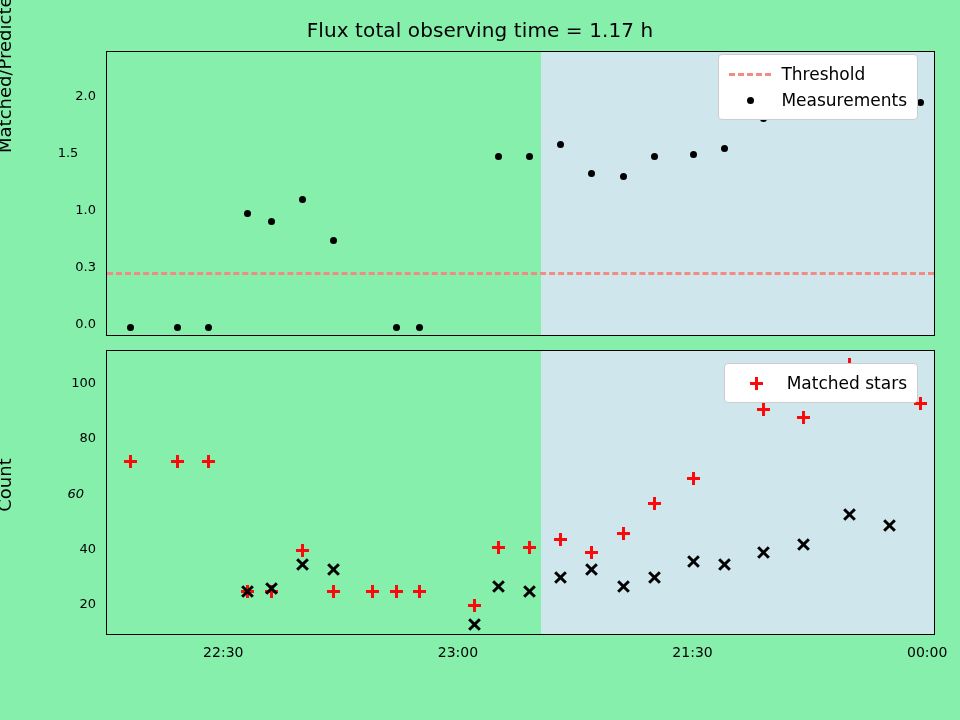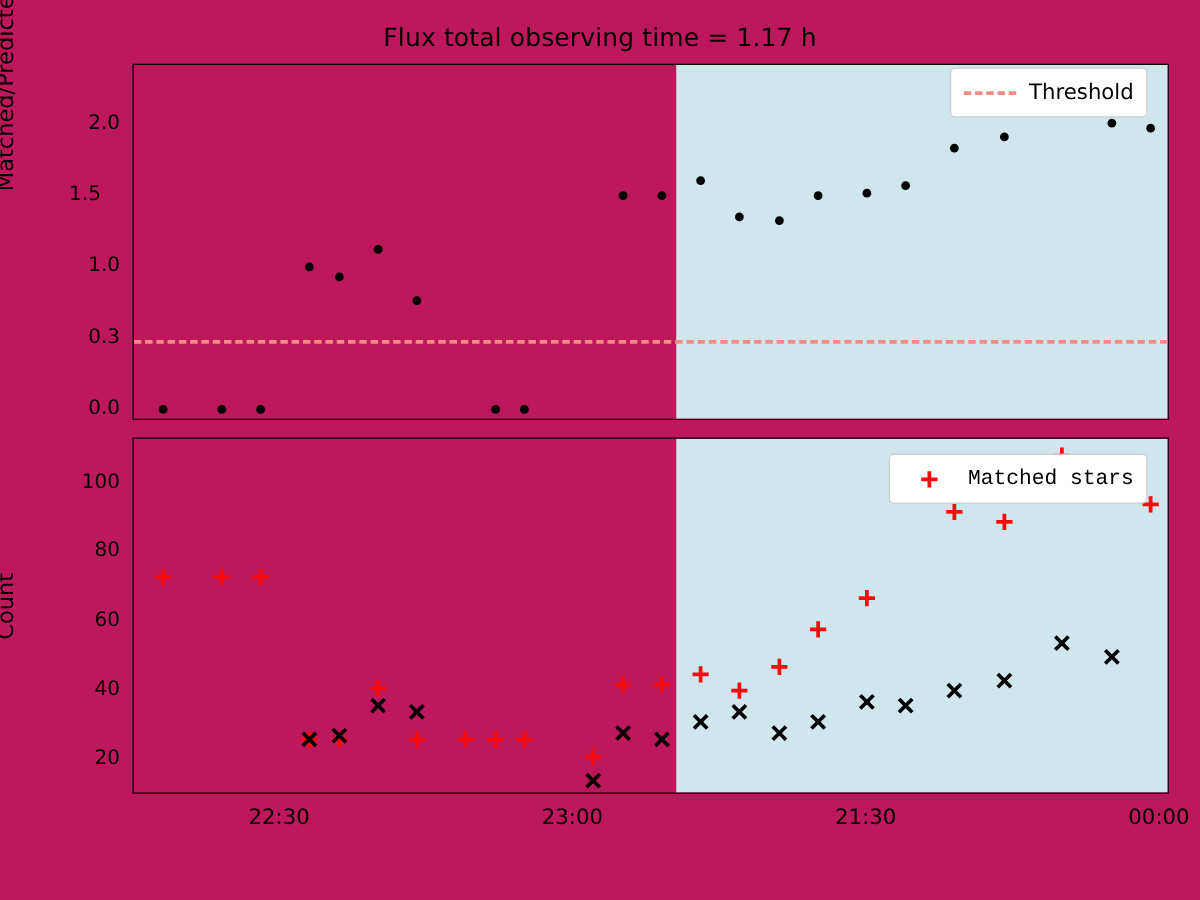--- a/index.html
+++ b/index.html
@@ -1,50 +1,50 @@
 <!DOCTYPE html>
 <html><head>
 <meta charset="utf-8">
 <style>
   html,body{margin:0;padding:0;background:#ffffff;}
   body{width:960px;height:720px;overflow:hidden;font-family:"DejaVu Sans","Liberation Sans",sans-serif;}
-  #figure{position:relative;width:960px;height:720px;background:#be185d;}
+  #figure{position:relative;width:960px;height:720px;background:#86efac;}
 
   
   #title{
     position:absolute;left:0;top:18px;width:960px;text-align:center;
     font-size:20px;color:#000;letter-spacing:.1px;
   }
 
   
   .axes{position:absolute;box-sizing:border-box;border:1.6px solid #000;background:transparent;overflow:hidden;}
   #ax-top{left:106px;top:51px;width:829px;height:285px;}
-  #ax-bot{left:106px;top:350px;width:829px;height:285px;font-family:Liberation Mono, monospace;}
+  #ax-bot{left:106px;top:350px;width:829px;height:285px;}
 
   .span{position:absolute;top:0;height:100%;background:#cfe6ec;}
 
   .thresh{position:absolute;left:0;width:100%;height:0;
           border-top:3px dashed #f28b85;}
 
   
   .dot{position:absolute;width:7px;height:7px;margin-left:-3.5px;margin-top:-3.5px;
        border-radius:50%;background:#000;}
   .plus,.cross{position:absolute;width:15px;height:15px;margin-left:-7.5px;margin-top:-7.5px;}
   .plus::before,.plus::after{content:"";position:absolute;background:#fa0a0a;}
   .plus::before{left:6px;top:1px;width:3px;height:13px;}
   .plus::after{left:1px;top:6px;width:13px;height:3px;}
   .cross::before,.cross::after{content:"";position:absolute;left:6px;top:0px;width:3px;height:15px;background:#000;}
   .cross::before{transform:rotate(45deg);}
   .cross::after{transform:rotate(-45deg);}
 
   
   .tick{position:absolute;background:#000;}
   .ytick{left:-6px;width:6px;height:1.6px;}
-  .ylab{position:absolute;text-align:right;font-size:16px;color:#000;white-space:nowrap;}
-  .xlab{position:absolute;text-align:center;font-size:17px;color:#000;white-space:nowrap;width:80px;}
+  .ylab{position:absolute;text-align:right;font-size:13px;color:#000;white-space:nowrap;}
+  .xlab{position:absolute;text-align:center;font-size:14px;color:#000;white-space:nowrap;width:80px;}
 
   
   #ylab-top{
     position:absolute;left:-6px;top:194px;width:300px;
     transform:rotate(-90deg);transform-origin:0 0;
     font-size:18px;text-align:center;color:#000;white-space:nowrap;
   }
   #ylab-bot{
     position:absolute;left:-6px;top:560px;width:150px;
     transform:rotate(-90deg);transform-origin:0 0;
@@ -112,20 +112,26 @@
         <div class="tick ytick" style="top: 104.88px;"></div>
         <div class="tick ytick" style="top: 47.88px;"></div>
       </div>
 
     <div class="legend" id="leg-top">
       <div class="legrow">
         <span class="legkey">
             <i class="key-dash"></i>
           </span>
         <span class="legtxt">Threshold</span>
+      </div>
+      <div class="legrow">
+        <span class="legkey">
+            <i class="key-dot"></i>
+          </span>
+        <span class="legtxt">Measurements</span>
       </div>
     </div>
   </div>
   <div id="ylab-top">Matched/Predicted stars</div>
   <div id="ylabels-top">
       <div class="ylab" style="left: 40px; width: 56px; top: 315.88px;">0.0</div>
       <div class="ylab" style="left: 40px; width: 56px; top: 258.88px;">0.3</div>
       <div class="ylab" style="left: 40px; width: 56px; top: 201.88px;">1.0</div>
       <div class="ylab" style="left: 40px; width: 56px; top: 144.88px; text-align: center;">1.5</div>
       <div class="ylab" style="left: 40px; width: 56px; top: 87.88px;">2.0</div>
@@ -188,21 +194,21 @@
             <i class="key-plus"></i>
           </span>
         <span class="legtxt">Matched stars</span>
       </div>
     </div>
   </div>
   <div id="ylab-bot">Count</div>
   <div id="ylabels-bot">
       <div class="ylab" style="left: 40px; width: 56px; top: 596.33px;">20</div>
       <div class="ylab" style="left: 40px; width: 56px; top: 540.99px;">40</div>
-      <div class="ylab" style="left: 40px; width: 56px; top: 485.65px;">60</div>
+      <div class="ylab" style="left: 28px; width: 56px; top: 485.65px; font-style: italic;">60</div>
       <div class="ylab" style="left: 40px; width: 56px; top: 430.311px;">80</div>
       <div class="ylab" style="left: 40px; width: 56px; top: 374.971px;">100</div>
     </div>
   <div id="xlabels">
       <div class="xlab" style="left: 183.311px; top: 644px;">22:30</div>
       <div class="xlab" style="left: 417.934px; top: 644px;">23:00</div>
       <div class="xlab" style="left: 652.557px; top: 644px;">21:30</div>
       <div class="xlab" style="left: 887.179px; top: 644px;">00:00</div>
     </div>
 

